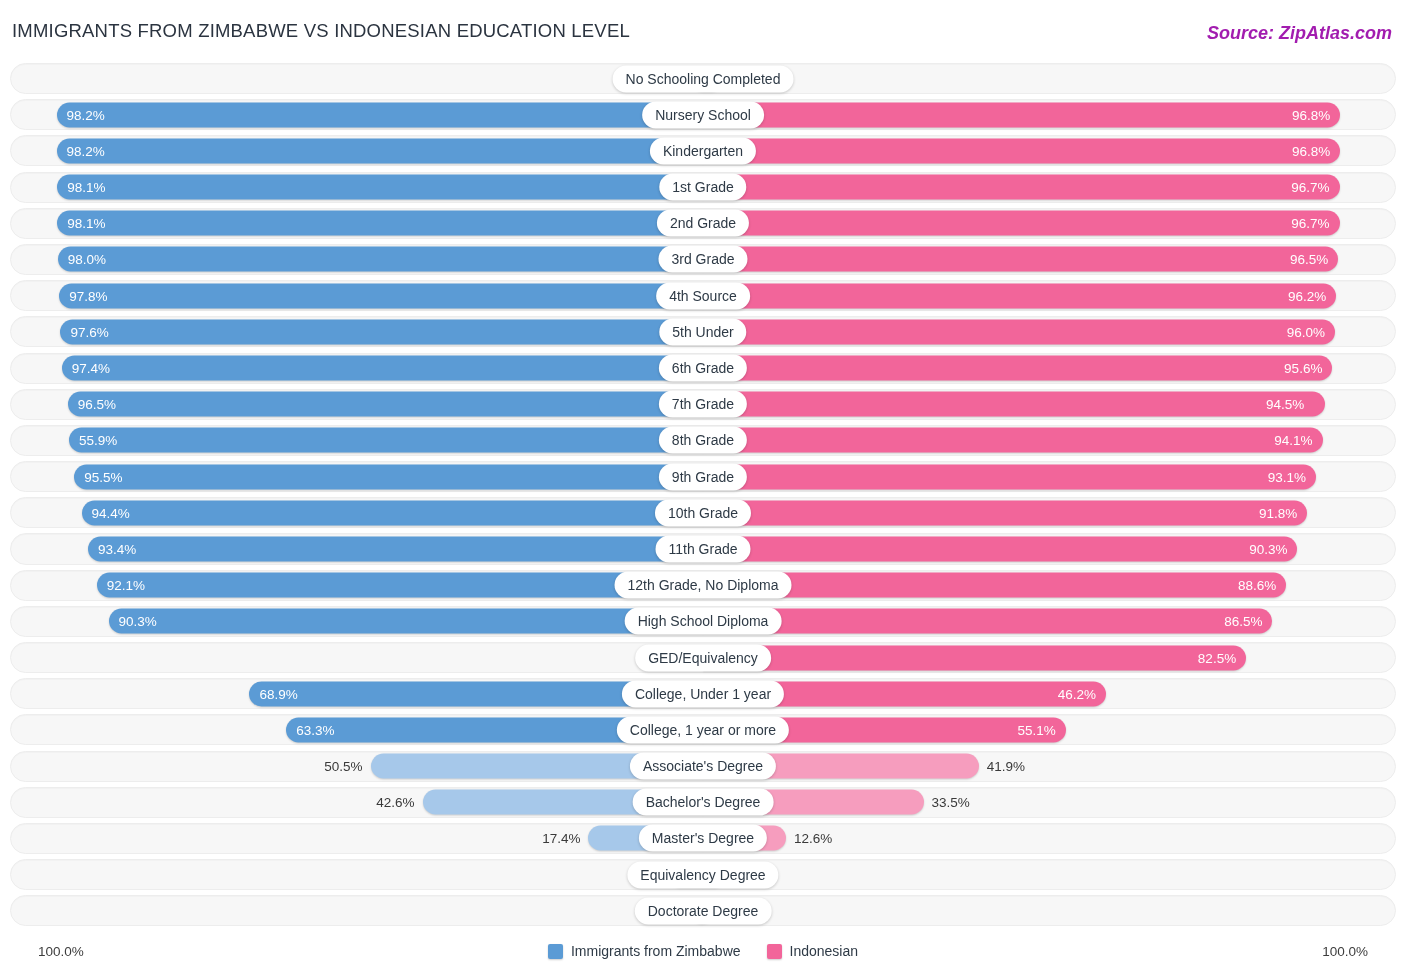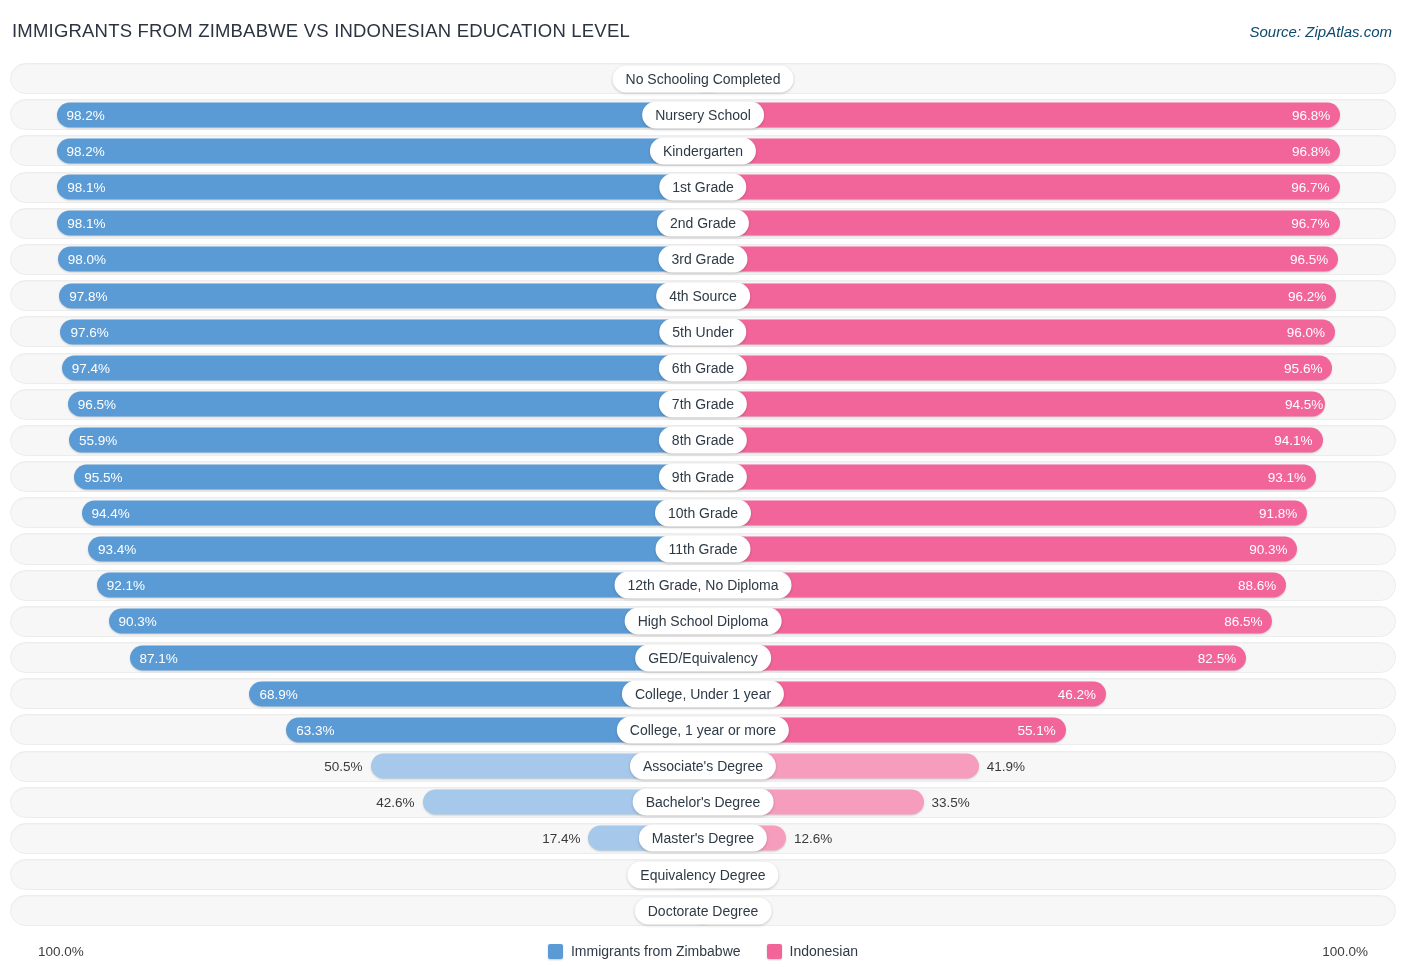--- a/index.html
+++ b/index.html
@@ -15,21 +15,21 @@
   
   .header { position: absolute; top: 0; left: 0; right: 0; height: 56px; }
   .title {
     position: absolute; left: 12px; top: 20px;
     font-size: 18.5px; letter-spacing: .2px;
     color: #2b3440; font-weight: 400;
     white-space: nowrap;
   }
   .source {
     position: absolute; right: 14px; top: 23px;
-    font-size: 15px; font-style: italic; color: #0c4a6e; font-weight: 400;
+    font-size: 18px; font-style: italic; color: #a21caf; font-weight: 700;
     white-space: nowrap;
   }
 
   
   .chart {
     position: absolute; left: 10px; right: 10px;
     top: 62px; bottom: 44px;
   }
   .row {
     position: relative;
@@ -220,21 +220,21 @@
         <div class="label">6th Grade</div>
       </div>
       <div class="row">
         <div class="track"></div>
         <div class="half left">
           <div class="bar left" style="width: 91.675%;"></div>
           <div class="val lv inside" style="left: 8.325%; margin-left: 10px;">96.5%</div>
         </div>
         <div class="half right">
           <div class="bar right" style="width: 89.775%;"></div>
-          <div class="val rv inside" style="right: 10.225%; margin-right: 2px;">94.5%</div>
+          <div class="val rv inside" style="right: 10.225%; margin-right: 21px;">94.5%</div>
         </div>
         <div class="label">7th Grade</div>
       </div>
       <div class="row">
         <div class="track"></div>
         <div class="half left">
           <div class="bar left" style="width: 91.485%;"></div>
           <div class="val lv inside" style="left: 8.515%; margin-left: 10px;">55.9%</div>
         </div>
         <div class="half right">
@@ -298,24 +298,20 @@
           <div class="val lv inside" style="left: 14.215%; margin-left: 10px;">90.3%</div>
         </div>
         <div class="half right">
           <div class="bar right" style="width: 82.175%;"></div>
           <div class="val rv inside" style="right: 17.825%; margin-right: 10px;">86.5%</div>
         </div>
         <div class="label">High School Diploma</div>
       </div>
       <div class="row">
         <div class="track"></div>
-        <div class="half left">
-          <div class="bar left" style="width: 82.745%;"></div>
-          <div class="val lv inside" style="left: 17.255%; margin-left: 10px;">87.1%</div>
-        </div>
         <div class="half right">
           <div class="bar right" style="width: 78.375%;"></div>
           <div class="val rv inside" style="right: 21.625%; margin-right: 10px;">82.5%</div>
         </div>
         <div class="label">GED/Equivalency</div>
       </div>
       <div class="row">
         <div class="track"></div>
         <div class="half left">
           <div class="bar left" style="width: 65.455%;"></div>

